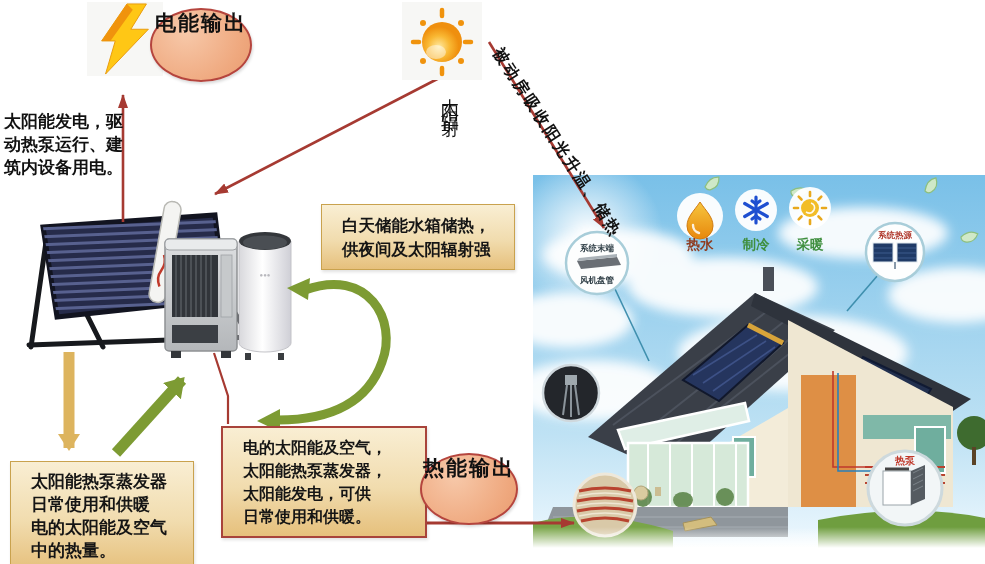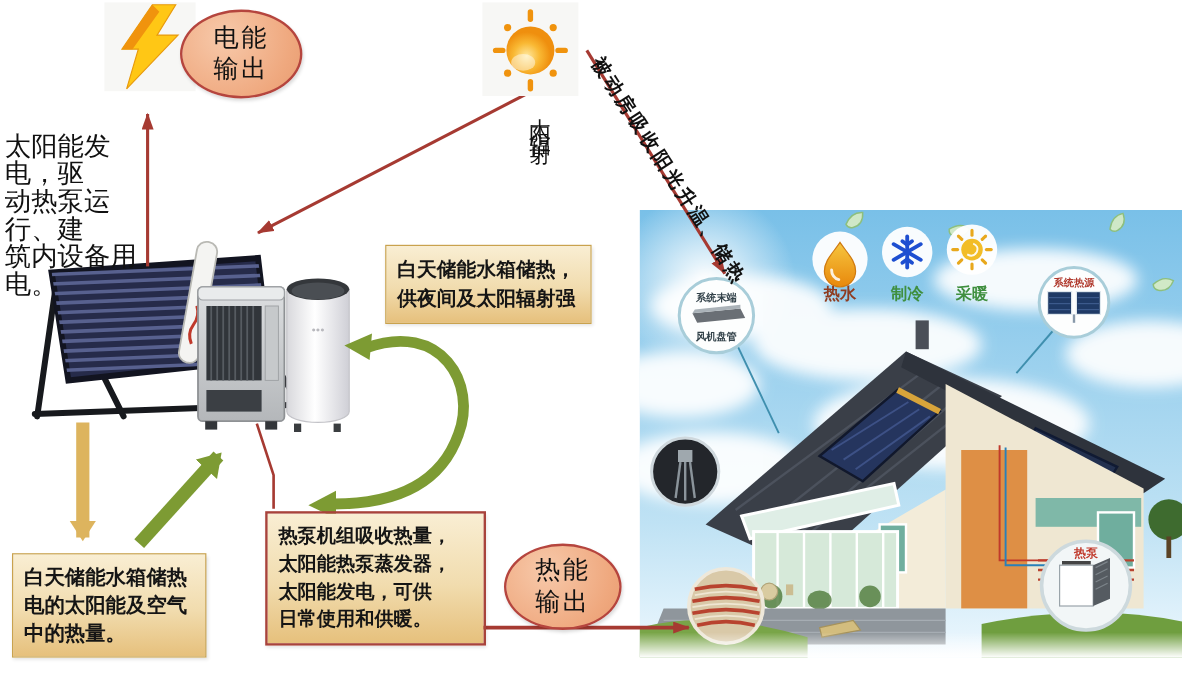--- a/index.html
+++ b/index.html
@@ -2,34 +2,34 @@
 <html><head>
 <meta charset="utf-8">
 <style>
   html,body{margin:0;padding:0;background:#fff;}
   .canvas{position:relative;width:985px;height:564px;background:#fff;overflow:hidden;
           font-family:"Liberation Sans","DejaVu Sans",sans-serif;}
   .abs{position:absolute;}
   
   .oval{border:2px solid #b5453e;border-radius:50%;
         background:radial-gradient(circle at 35% 30%,#f7c9aa,#efa87e 70%,#e89b70);
-        display:flex;flex-direction:column;align-items:center;justify-content:center;
-        font-weight:normal;color:#111;box-shadow:1px 2px 3px rgba(0,0,0,.15);}
+        display:flex;flex-direction:row;align-items:flex-start;justify-content:center;
+        font-weight:bold;color:#111;box-shadow:1px 2px 3px rgba(0,0,0,.15);}
   .oval .ln{font-size:21px;line-height:26px;letter-spacing:2px;}
   
   .notebox{background:linear-gradient(180deg,#f9eed3 0%,#f1dcae 55%,#e6c07c 100%);
            border:1px solid #c9a24e;color:#151515;font-weight:bold;
-           padding:8px 9px;box-shadow:1px 2px 3px rgba(0,0,0,.12);}
+           padding:8px 20px;box-shadow:1px 2px 3px rgba(0,0,0,.12);}
   .notebox .ln{white-space:nowrap;}
   .bx-daytime{font-size:16.5px;line-height:24px;}
   .bx-evap{font-size:17px;line-height:23px;}
   .bx-hp{font-size:16px;line-height:23px;border:2px solid #a8433b;}
   
-  .pvnote{font-family:"Liberation Serif","DejaVu Serif",serif;font-weight:normal;
-          font-size:22px;line-height:23px;color:#111;}
+  .pvnote{font-family:"Liberation Serif","DejaVu Serif",serif;font-weight:bold;
+          font-size:17px;line-height:23px;color:#111;}
   .vlabel{writing-mode:vertical-rl;font-family:"Liberation Serif","DejaVu Serif",serif;
           font-size:18px;letter-spacing:7px;color:#111;}
   .diag{font-size:16px;font-weight:bold;color:#111;letter-spacing:2.5px;white-space:nowrap;
         transform-origin:0 0;transform:rotate(57deg);}
   .card{background:#f7f7f5;}
   svg{display:block;}
 </style>
 </head>
 <body>
 
@@ -422,27 +422,28 @@
   <div class="abs vlabel" style="left:438px;top:84px;height:120px;">太阳辐射</div>
 
   <div class="abs diag" style="left:505px;top:44px;">被动房吸收阳光升温、储热</div>
 
   <div class="abs notebox bx-daytime" style="left:321px;top:204px;width:152px;">
     <div class="ln">白天储能水箱储热，</div>
     <div class="ln">供夜间及太阳辐射强</div>
   </div>
 
   <div class="abs notebox bx-evap" style="left:10px;top:461px;width:142px;">
-    <div class="ln">白天储能水箱储热</div>
+    <div class="ln">太阳能热泵蒸发器</div>
+    <div class="ln">日常使用和供暖</div>
     <div class="ln">电的太阳能及空气</div>
     <div class="ln">中的热量。</div>
   </div>
 
   <div class="abs notebox bx-hp" style="left:221px;top:426px;width:162px;">
-    <div class="ln">热泵机组吸收热量，</div>
+    <div class="ln">电的太阳能及空气，</div>
     <div class="ln">太阳能热泵蒸发器，</div>
     <div class="ln">太阳能发电，可供</div>
     <div class="ln">日常使用和供暖。</div>
   </div>
 
   <div class="abs oval" style="left:420px;top:453px;width:94px;height:68px;">
     <span class="ln">热能</span>
     <span class="ln">输出</span>
   </div>
 

